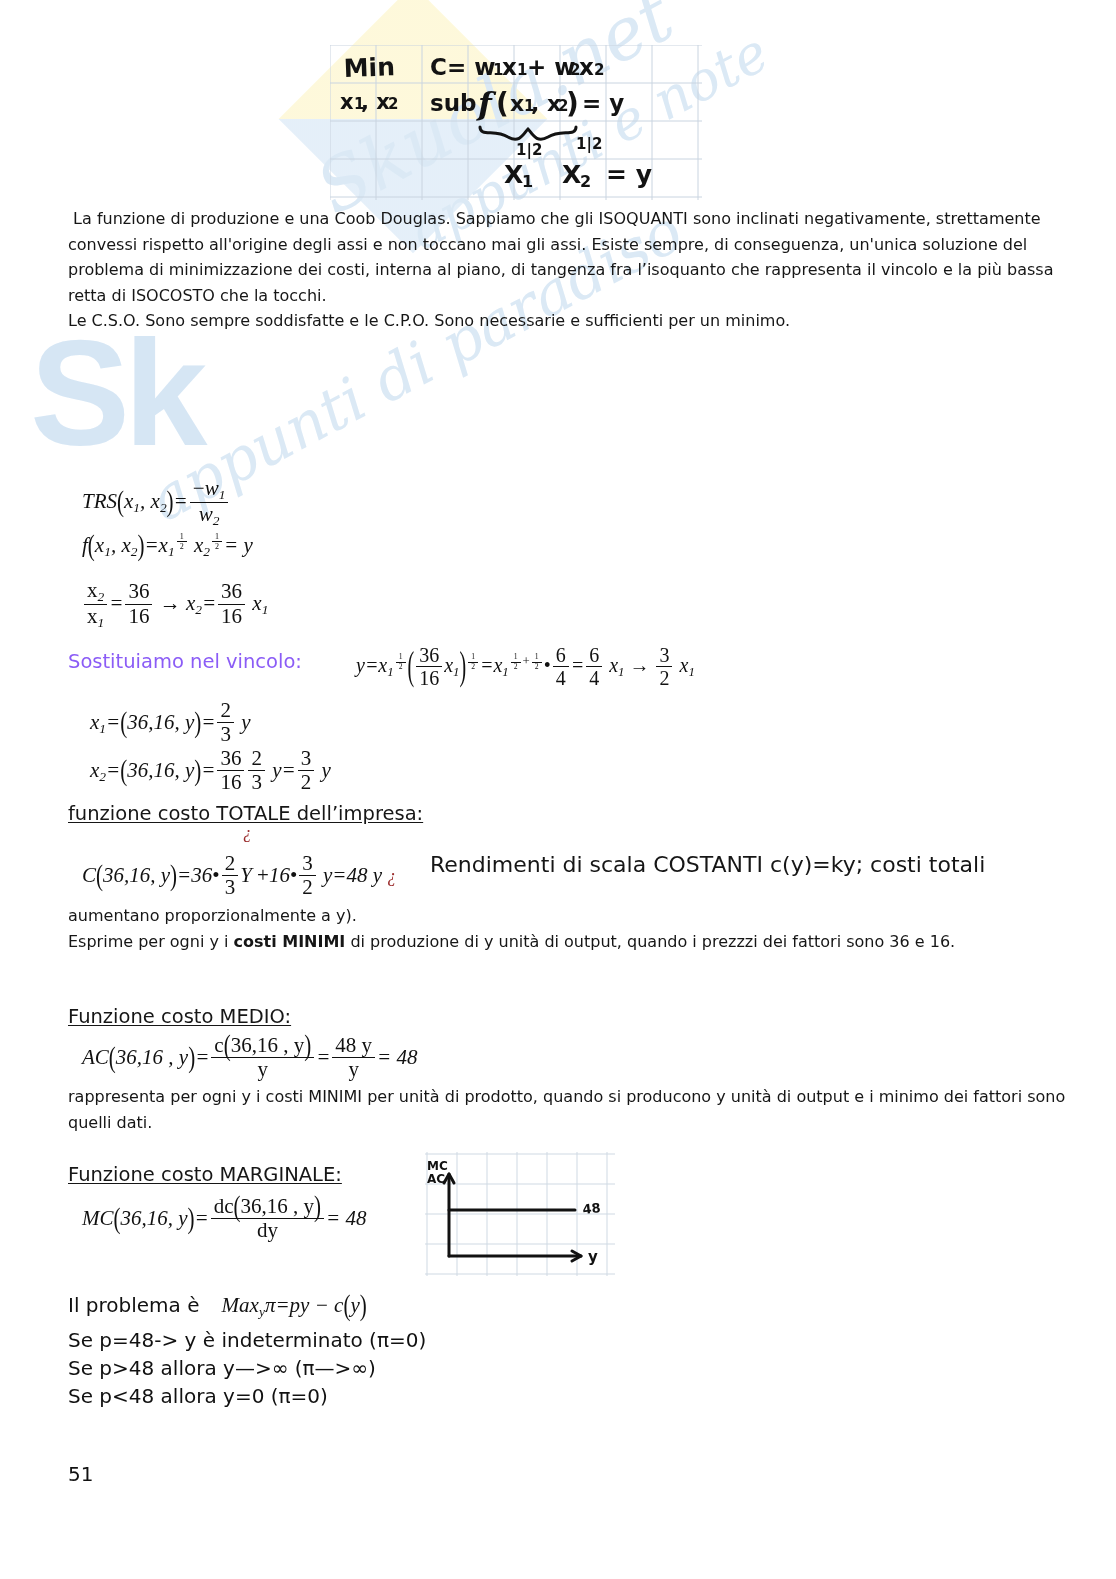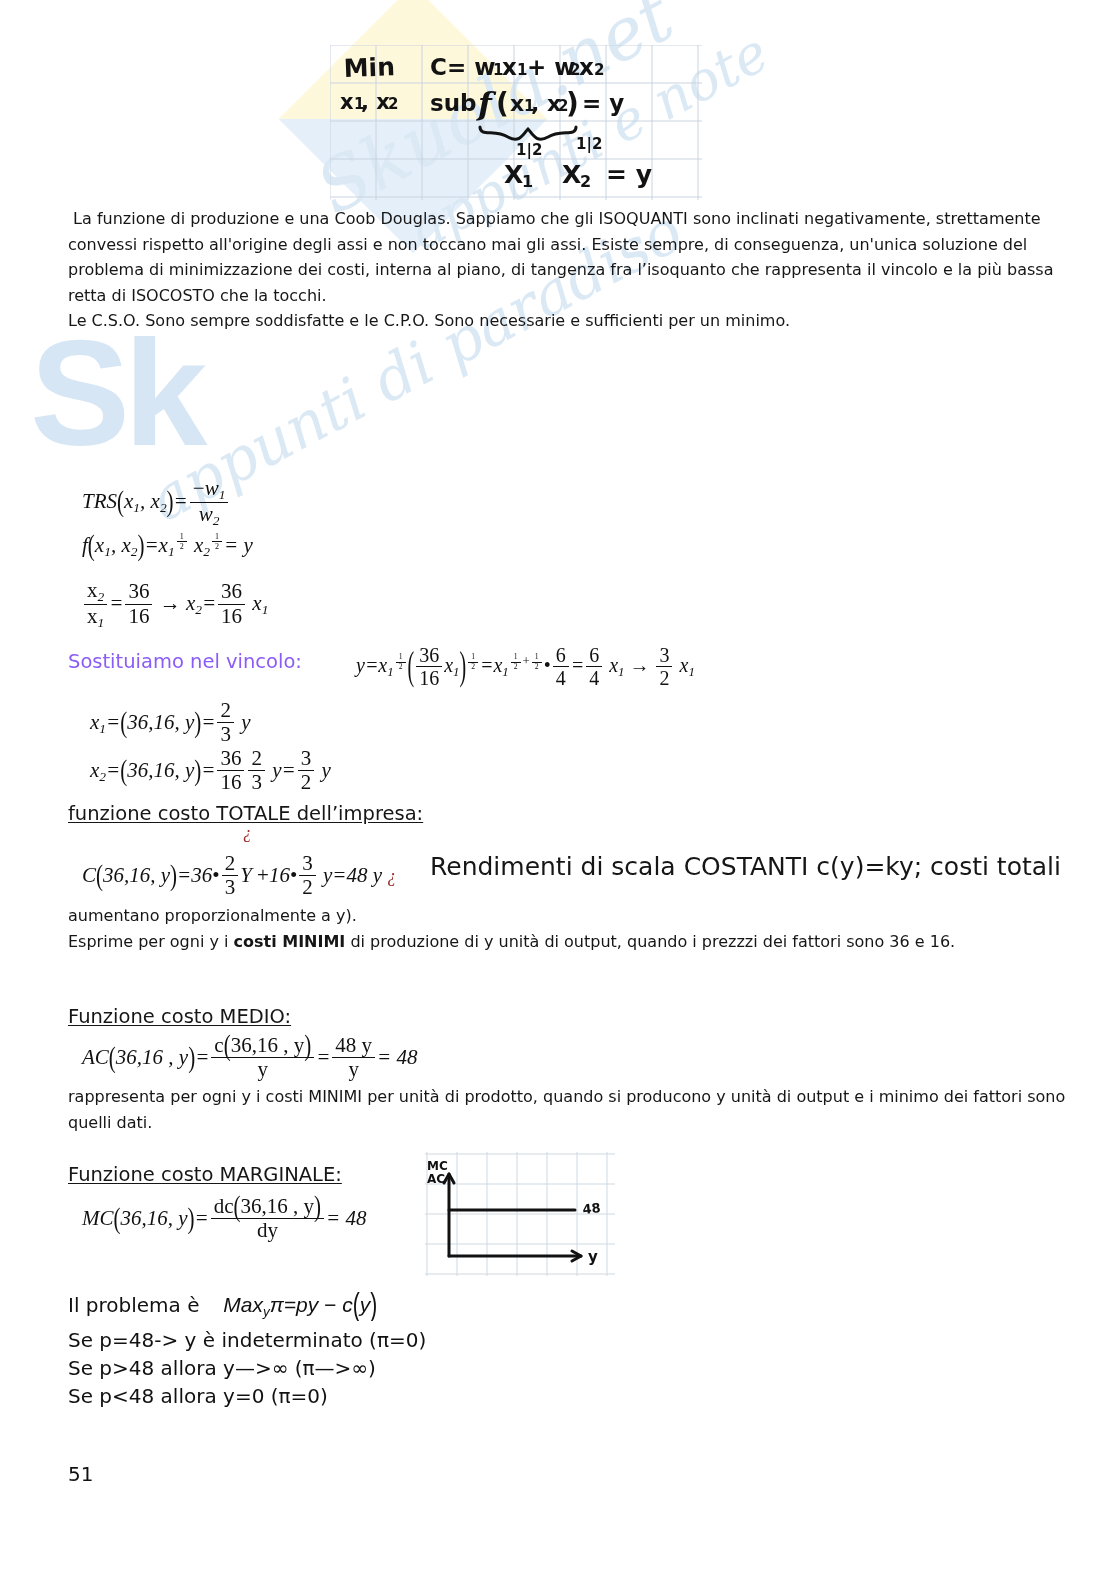--- a/index.html
+++ b/index.html
@@ -174,21 +174,21 @@
   .m-sost-label { left: 68px; top: 650px; position: absolute;
                   font-family:"DejaVu Sans", sans-serif; font-size:19.5px; color:#8b5cf6;}
   .m-sost { left: 356px; top: 645px; font-size: 20px; }
   .m-x1   { left: 90px;  top: 700px; }
   .m-x2   { left: 90px;  top: 748px; }
   .m-cost { left: 82px;  top: 853px; }
   .m-cost-qtop { left: 243px; top: 823px; position:absolute;
                  font-family:"Liberation Serif", serif; font-style:italic;
                  font-size:17px; color:#9a2b2b; }
   .m-rend { left: 430px; top: 852px; position: absolute;
-            font-family:"DejaVu Sans", sans-serif; font-size:25px; color:#161616; }
+            font-family:"DejaVu Sans", sans-serif; font-size:22px; color:#161616; }
   .m-ac   { left: 82px;  top: 1035px; }
   .m-mc   { left: 82px;  top: 1196px; }
 
   
   #mc-chart {
     position: absolute;
     left: 425px;
     top: 1152px;
     width: 190px;
     height: 124px;
@@ -199,21 +199,21 @@
   .bottom-block {
     position: absolute;
     left: 68px;
     top: 1291px;
     font-family: "DejaVu Sans", sans-serif;
     font-size: 20px;
     line-height: 28px;
     color: #111;
   }
   .bottom-block .mathline {
-    font-family: Liberation Sans, sans-serif;
+    font-family: Liberation Serif, serif;
     font-style: italic;
     font-size: 21px;
   }
   .bottom-block .row { white-space: nowrap; }
   .bottom-block .row .lbl { display: inline-block; }
 
   
   #page-number {
     position: absolute;
     left: 68px;

